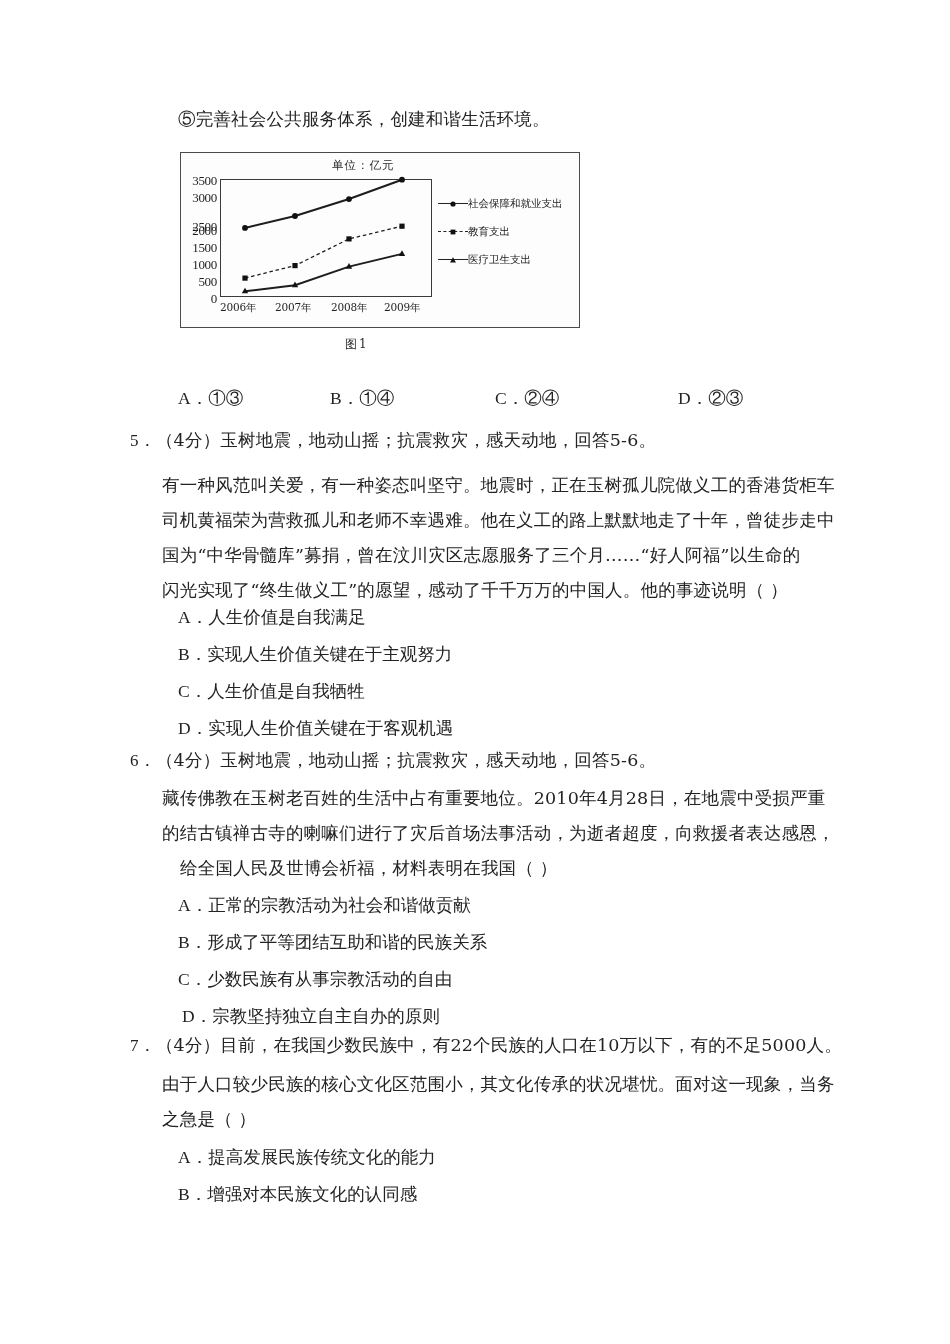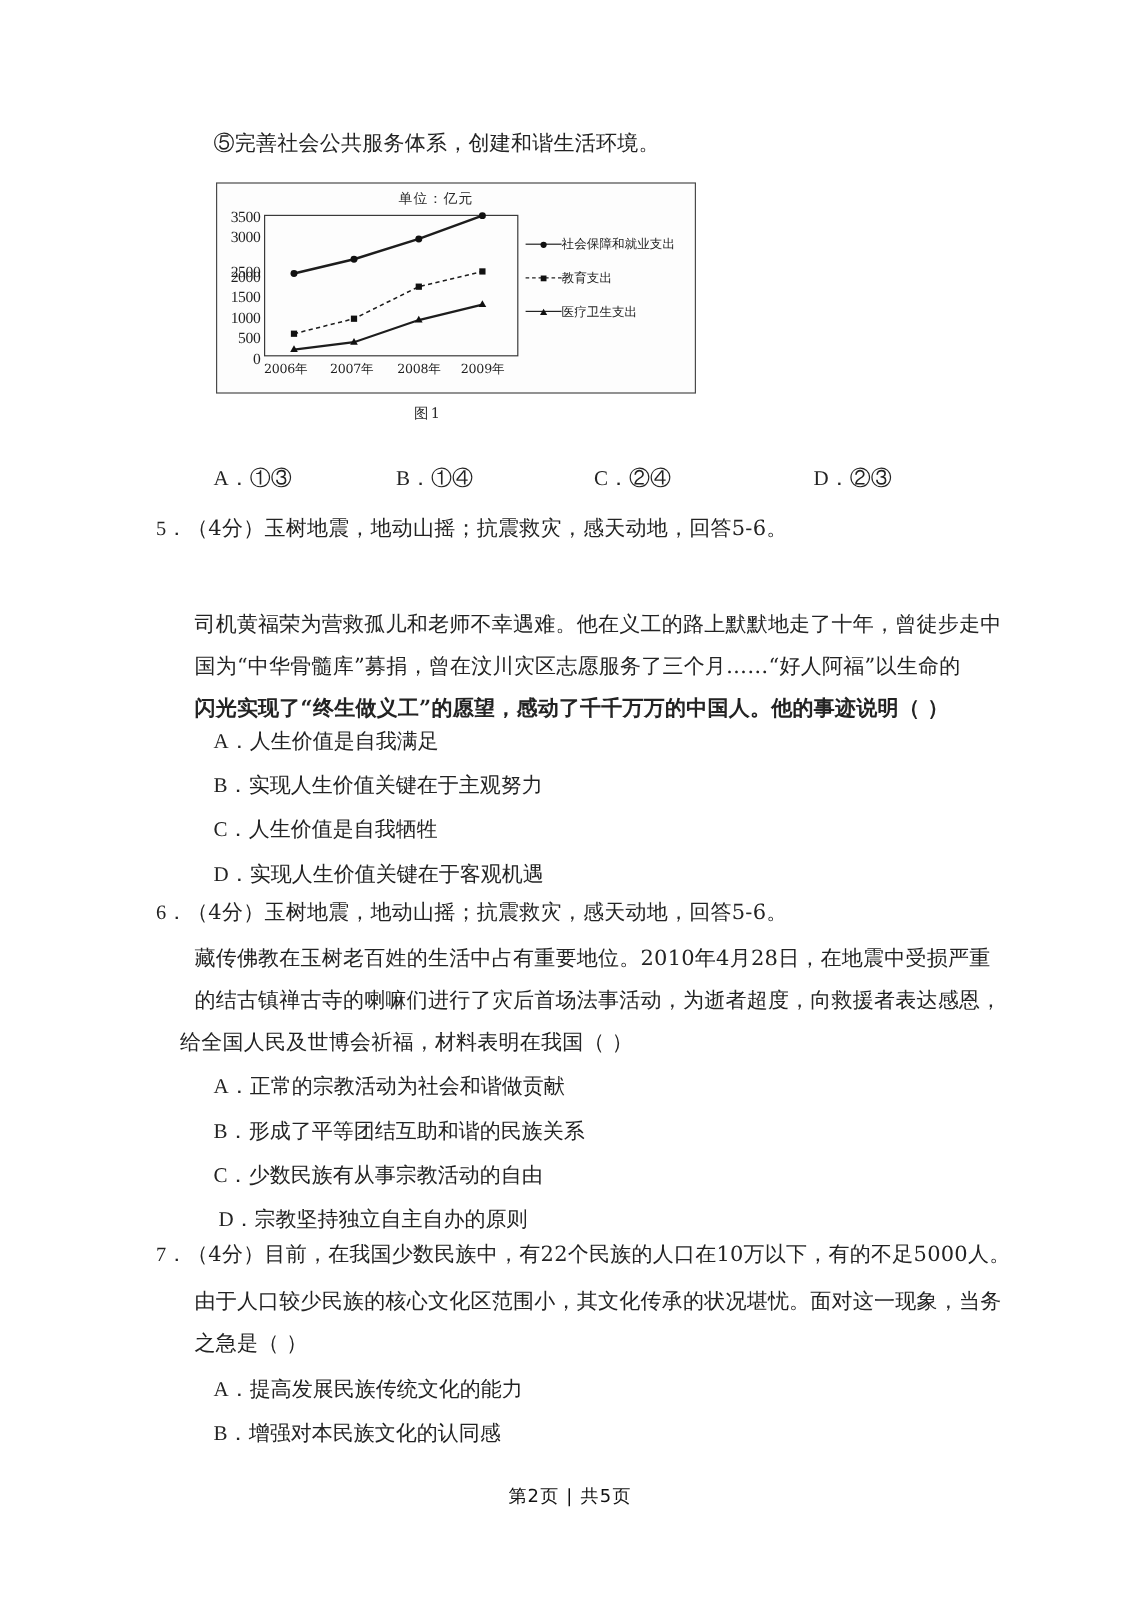--- a/index.html
+++ b/index.html
@@ -282,43 +282,44 @@
   <div class="opt" style="left:495px; top:386px;">
     <span>C．</span><span>②④</span>
   </div>
   <div class="opt" style="left:678px; top:386px;">
     <span>D．</span><span>②③</span>
   </div>
 
   <div class="line" style="left:130px; top:428px;">
     <span class="qnum">5．</span><span class="cn">（4分）</span><span class="cn">玉树地震，地动山摇；抗震救灾，感天动地，回答5‑6。</span>
   </div>
+  <div class="line cn" style="left:162px; top:473px;">有一种风范叫关爱，有一种姿态叫坚守。地震时，正在玉树孤儿院做义工的香港货柜车</div>
   <div class="line cn" style="left:162px; top:508px;">司机黄福荣为营救孤儿和老师不幸遇难。他在义工的路上默默地走了十年，曾徒步走中</div>
   <div class="line cn" style="left:162px; top:543px;">国为“中华骨髓库”募捐，曾在汶川灾区志愿服务了三个月……“好人阿福”以生命的</div>
-  <div class="line cn" style="left:162px; top:578px;font-weight:bold;">闪光实现了“终生做义工”的愿望，感动了千千万万的中国人。他的事迹说明（      ）</div>
+  <div class="line cn" style="left:162px; top:578px;">闪光实现了“终生做义工”的愿望，感动了千千万万的中国人。他的事迹说明（      ）</div>
 
   <div class="opt" style="left:178px; top:605px;">
     <span>A．</span><span class="cn">人生价值是自我满足</span>
   </div>
   <div class="opt" style="left:178px; top:642px;">
     <span>B．</span><span class="cn">实现人生价值关键在于主观努力</span>
   </div>
   <div class="opt" style="left:178px; top:679px;">
     <span>C．</span><span class="cn">人生价值是自我牺牲</span>
   </div>
   <div class="opt" style="left:178px; top:716px;">
     <span>D．</span><span class="cn">实现人生价值关键在于客观机遇</span>
   </div>
 
   <div class="line" style="left:130px; top:748px;">
     <span class="qnum">6．</span><span class="cn">（4分）</span><span class="cn">玉树地震，地动山摇；抗震救灾，感天动地，回答5‑6。</span>
   </div>
   <div class="line cn" style="left:162px; top:786px;">藏传佛教在玉树老百姓的生活中占有重要地位。2010年4月28日，在地震中受损严重</div>
   <div class="line cn" style="left:162px; top:821px;">的结古镇禅古寺的喇嘛们进行了灾后首场法事活动，为逝者超度，向救援者表达感恩，</div>
-  <div class="line cn" style="left:150px; top:856px;">给全国人民及世博会祈福，材料表明在我国（      ）</div>
+  <div class="line cn" style="left:180px; top:856px;">给全国人民及世博会祈福，材料表明在我国（      ）</div>
 
   <div class="opt" style="left:178px; top:893px;">
     <span>A．</span><span class="cn">正常的宗教活动为社会和谐做贡献</span>
   </div>
   <div class="opt" style="left:178px; top:930px;">
     <span>B．</span><span class="cn">形成了平等团结互助和谐的民族关系</span>
   </div>
   <div class="opt" style="left:178px; top:967px;">
     <span>C．</span><span class="cn">少数民族有从事宗教活动的自由</span>
   </div>
@@ -332,15 +333,14 @@
   <div class="line cn" style="left:162px; top:1072px;">由于人口较少民族的核心文化区范围小，其文化传承的状况堪忧。面对这一现象，当务</div>
   <div class="line cn" style="left:162px; top:1107px;">之急是（      ）</div>
 
   <div class="opt" style="left:178px; top:1145px;">
     <span>A．</span><span class="cn">提高发展民族传统文化的能力</span>
   </div>
   <div class="opt" style="left:178px; top:1182px;">
     <span>B．</span><span class="cn">增强对本民族文化的认同感</span>
   </div>
 
-  <div class="footer">第2页 | 共5页</div>
 
 </div>
 
 </body></html>

